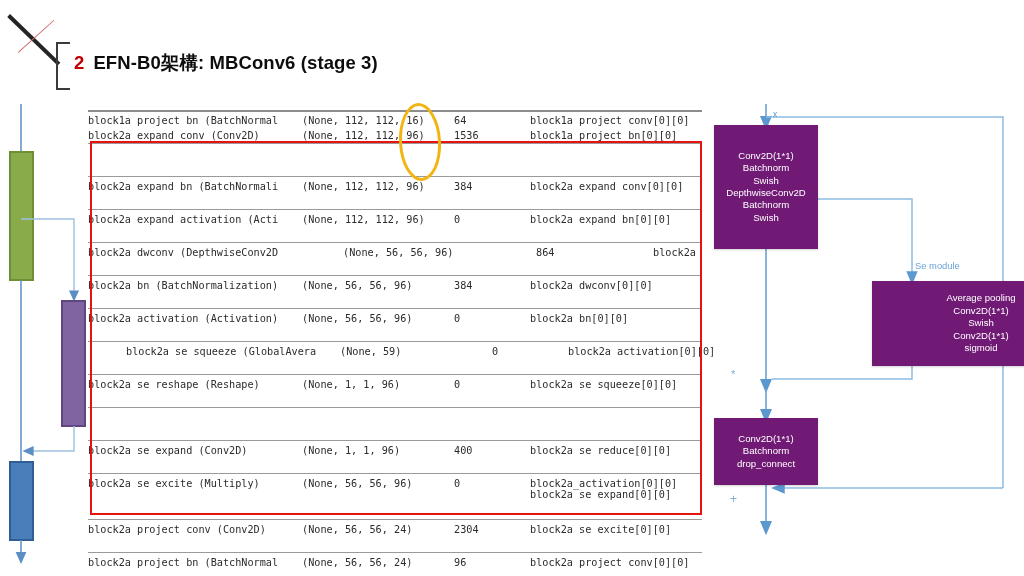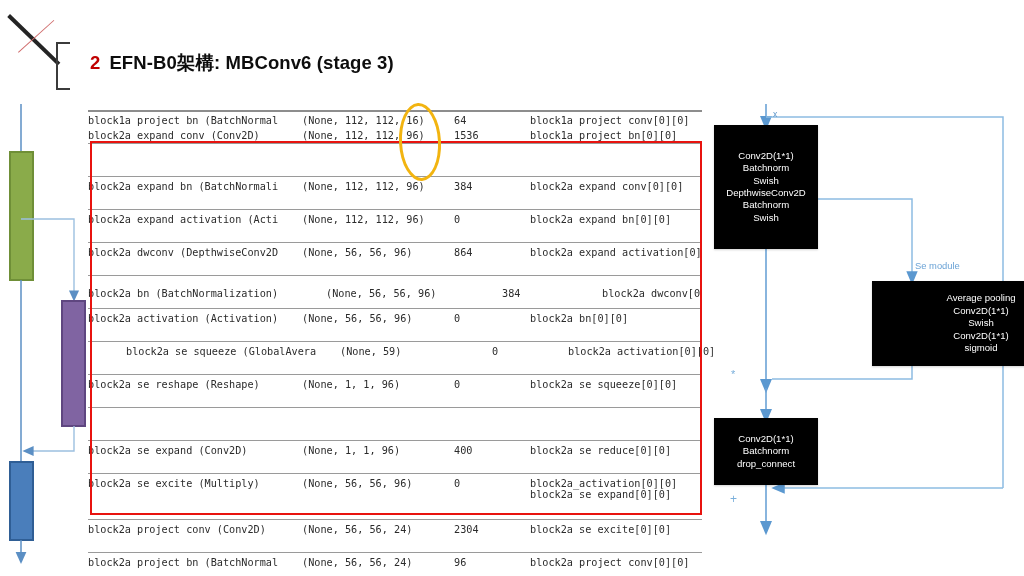--- a/index.html
+++ b/index.html
@@ -8,21 +8,21 @@
   .deco-black2{position:absolute;left:10px;top:14px;width:70px;height:0;
                border-top:4px solid #242424;transform:rotate(44deg);
                transform-origin:left top;}
   .deco-red{position:absolute;left:18px;top:52px;width:48px;height:0;
             border-top:1.6px solid #d06c6c;transform:rotate(-42deg);
             transform-origin:left top;}
 
   
   .title-bracket{position:absolute;left:56px;top:42px;width:12px;height:44px;
                  border:2.2px solid #3b3b3b;border-right:none;}
-  .title{position:absolute;left:90px;top:50px;font-size:18.5px;font-weight:bold;
+  .title{position:absolute;left:74px;top:50px;font-size:18.5px;font-weight:bold;
          color:#0d0d0d;white-space:nowrap;letter-spacing:.1px;}
   .title .num{color:#c00000;font-weight:bold;margin-right:9px;}
 
   
   .mini{position:absolute;left:0;top:96px;width:100px;height:470px;}
   .mini svg{display:block;}
 
   
   .listing{position:absolute;left:88px;top:110px;width:614px;height:438px;
            font-family:"DejaVu Sans Mono","Liberation Mono",monospace;
@@ -42,21 +42,21 @@
           border:2.6px solid #e8130f;box-sizing:border-box;
           pointer-events:none;}
 
   
   .ellipse{position:absolute;left:399px;top:103px;width:36px;height:72px;
            border:3px solid #f2b410;border-radius:50%;
            transform:rotate(-3deg);pointer-events:none;}
 
   
   .diagram{position:absolute;left:700px;top:96px;width:324px;height:460px;}
-  .blk{position:absolute;background:#000000;color:#ffffff;
+  .blk{position:absolute;background:#701a75;color:#ffffff;
        display:flex;flex-direction:column;align-items:center;
        justify-content:center;text-align:center;line-height:1.30;
        font-size:9.6px;box-shadow:0 1px 2px rgba(0,0,0,.18);}
   .blk span{display:block;white-space:nowrap;}
   .blk-main{left:14px;top:29px;width:104px;height:124px;}
   .blk-se{left:172px;top:185px;width:124px;height:85px;padding-left:47px;}
   .blk-proj{left:14px;top:322px;width:104px;height:67px;}
   .dlabel{position:absolute;color:#6ba3d6;font-size:9.4px;white-space:nowrap;}
   .lbl-x{left:73px;top:13px;font-size:8.6px;color:#5c94c8;}
   .lbl-se{left:215px;top:164px;}
@@ -106,23 +106,23 @@
 <div class="listing">
     <div class="rule thick" style="top: 0px;"></div>
     <div class="row" style="top: 5px;"><div class="c-name">block1a_project_bn (BatchNormal</div><div class="c-shape">(None, 112, 112, 16)</div><div class="c-param">64</div><div class="c-conn"><span class="l2">block1a_project_conv[0][0]</span></div></div>
     <div class="rule" style="top: 33px;"></div>
     <div class="row" style="top: 20px;"><div class="c-name">block2a_expand_conv (Conv2D)</div><div class="c-shape">(None, 112, 112, 96)</div><div class="c-param">1536</div><div class="c-conn"><span class="l2">block1a_project_bn[0][0]</span></div></div>
     <div class="rule" style="top: 66px;"></div>
     <div class="row" style="top: 71px;"><div class="c-name">block2a_expand_bn (BatchNormali</div><div class="c-shape">(None, 112, 112, 96)</div><div class="c-param">384</div><div class="c-conn"><span class="l2">block2a_expand_conv[0][0]</span></div></div>
     <div class="rule" style="top: 99px;"></div>
     <div class="row" style="top: 104px;"><div class="c-name">block2a_expand_activation (Acti</div><div class="c-shape">(None, 112, 112, 96)</div><div class="c-param">0</div><div class="c-conn"><span class="l2">block2a_expand_bn[0][0]</span></div></div>
     <div class="rule" style="top: 132px;"></div>
-    <div class="row" style="top: 137px;"><div class="c-name">block2a_dwconv (DepthwiseConv2D</div><div class="c-shape">(None, 56, 56, 96)</div><div class="c-param">864</div><div class="c-conn"><span class="l2">block2a_expand_activation[0][0]</span></div></div>
+    <div class="row" style="top: 137px; gap: 41px;"><div class="c-name">block2a_dwconv (DepthwiseConv2D</div><div class="c-shape">(None, 56, 56, 96)</div><div class="c-param">864</div><div class="c-conn"><span class="l2">block2a_expand_activation[0][0]</span></div></div>
     <div class="rule" style="top: 165px;"></div>
-    <div class="row" style="top: 178px; gap: 24px;"><div class="c-name">block2a_bn (BatchNormalization)</div><div class="c-shape">(None, 56, 56, 96)</div><div class="c-param">384</div><div class="c-conn"><span class="l2">block2a_dwconv[0][0]</span></div></div>
+    <div class="row" style="top: 170px;"><div class="c-name">block2a_bn (BatchNormalization)</div><div class="c-shape">(None, 56, 56, 96)</div><div class="c-param">384</div><div class="c-conn"><span class="l2">block2a_dwconv[0][0]</span></div></div>
     <div class="rule" style="top: 198px;"></div>
     <div class="row" style="top: 203px;"><div class="c-name">block2a_activation (Activation)</div><div class="c-shape">(None, 56, 56, 96)</div><div class="c-param">0</div><div class="c-conn"><span class="l2">block2a_bn[0][0]</span></div></div>
     <div class="rule" style="top: 231px;"></div>
     <div class="row" style="top: 236px; margin-left: 38px;"><div class="c-name">block2a_se_squeeze (GlobalAvera</div><div class="c-shape">(None, 59)</div><div class="c-param">0</div><div class="c-conn"><span class="l2">block2a_activation[0][0]</span></div></div>
     <div class="rule" style="top: 264px;"></div>
     <div class="row" style="top: 269px;"><div class="c-name">block2a_se_reshape (Reshape)</div><div class="c-shape">(None, 1, 1, 96)</div><div class="c-param">0</div><div class="c-conn"><span class="l2">block2a_se_squeeze[0][0]</span></div></div>
     <div class="rule" style="top: 297px;"></div>
     <div class="rule" style="top: 330px;"></div>
     <div class="row" style="top: 335px;"><div class="c-name">block2a_se_expand (Conv2D)</div><div class="c-shape">(None, 1, 1, 96)</div><div class="c-param">400</div><div class="c-conn"><span class="l2">block2a_se_reduce[0][0]</span></div></div>
     <div class="rule" style="top: 363px;"></div>

